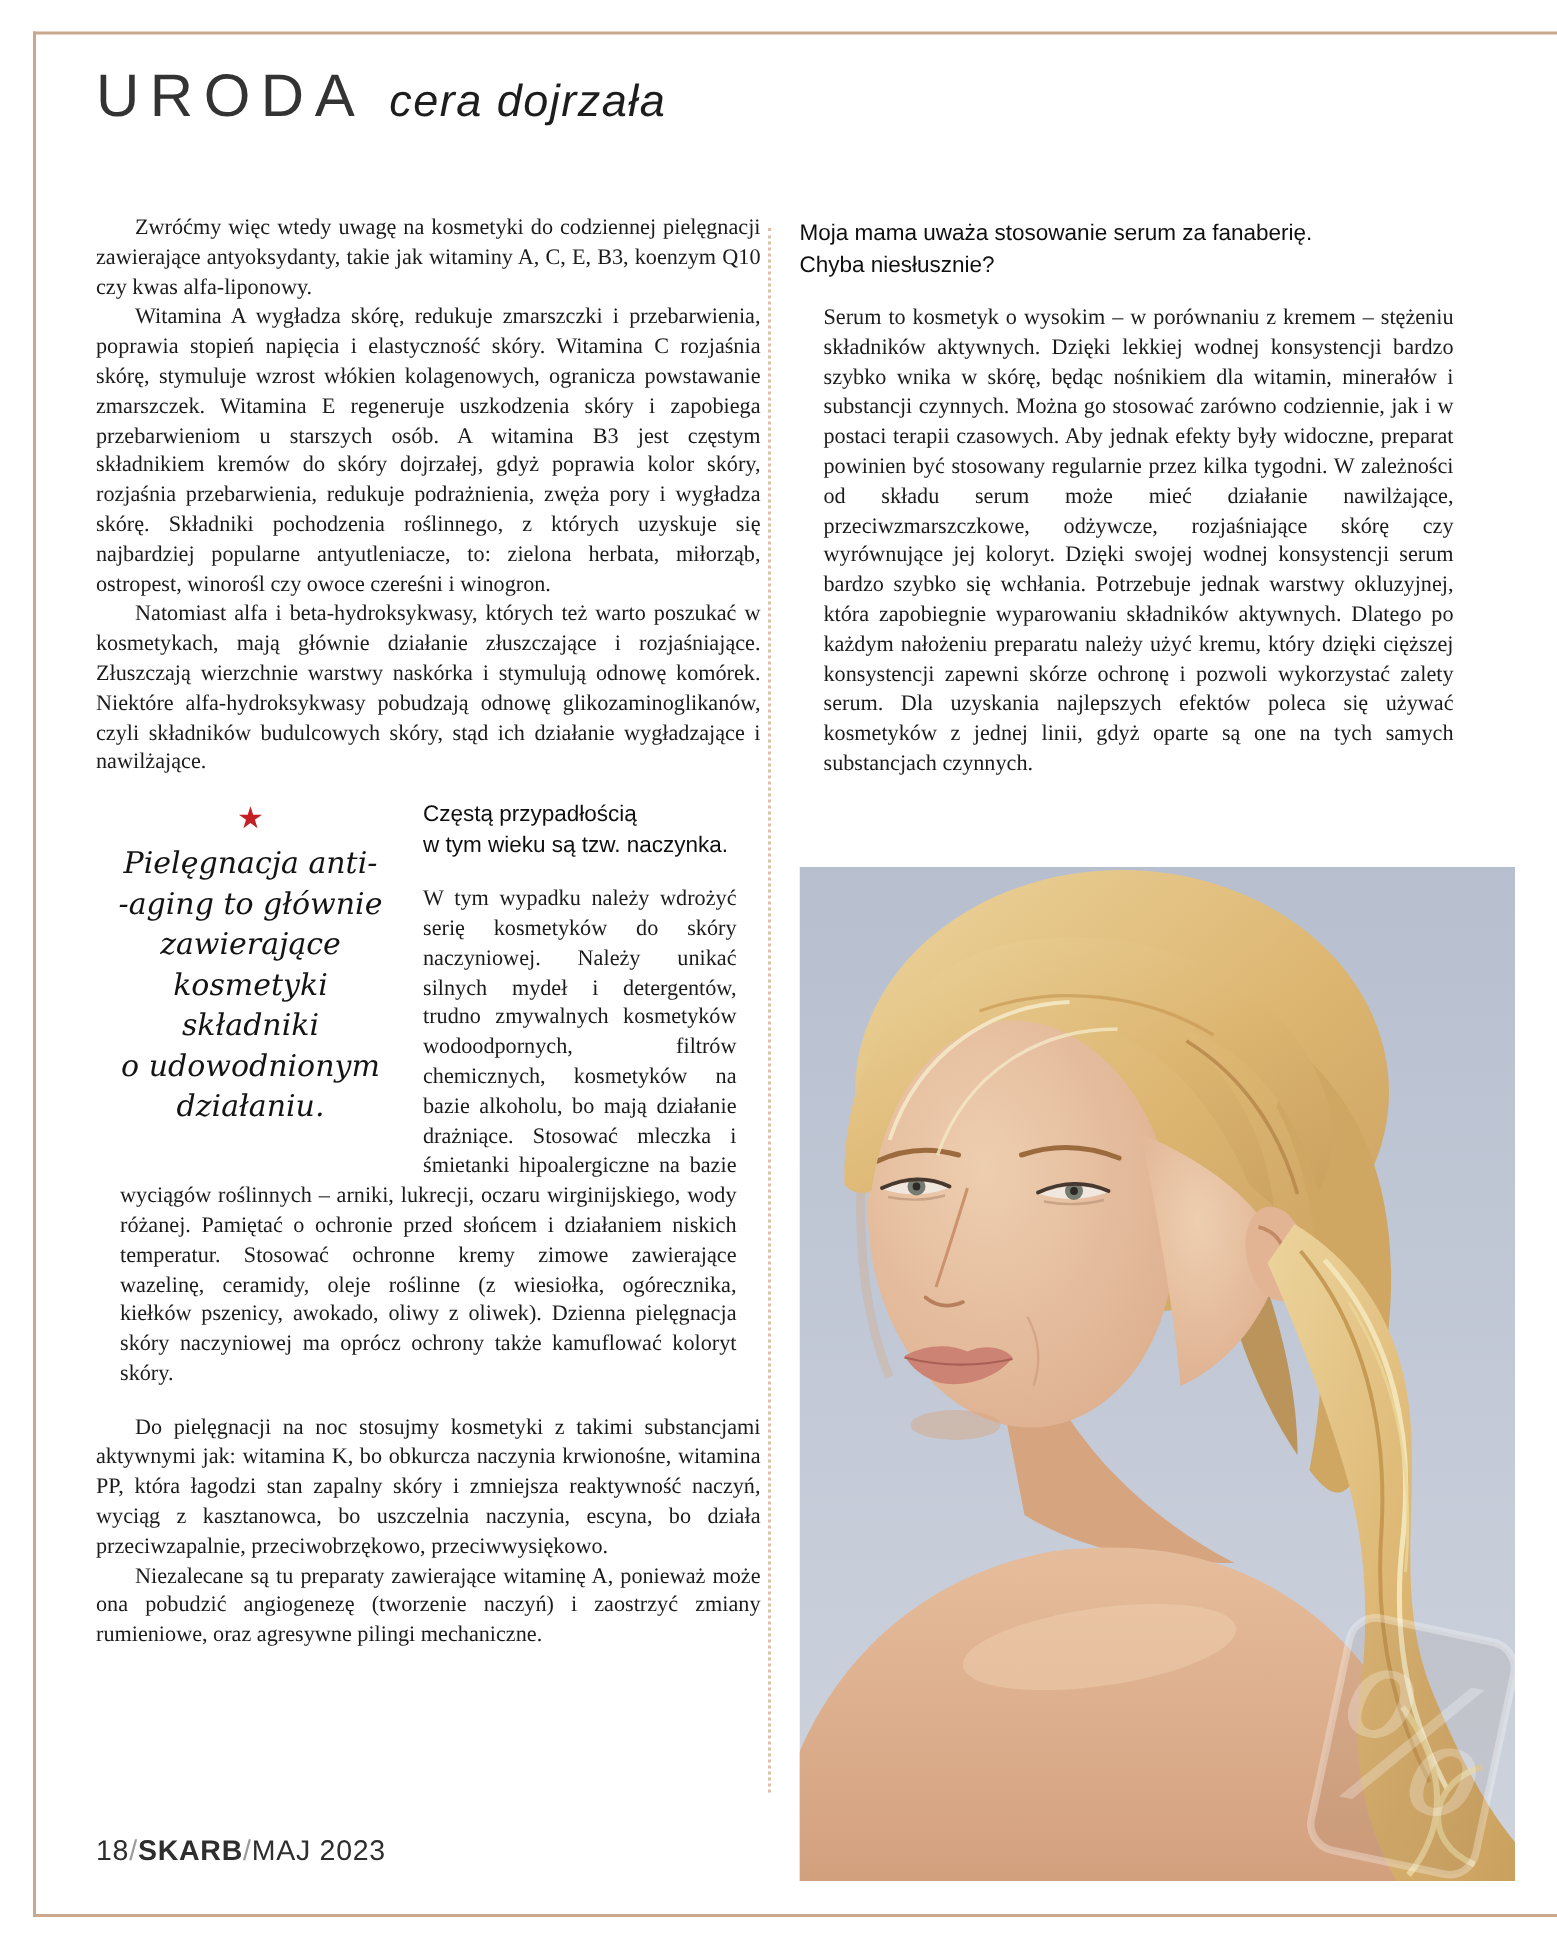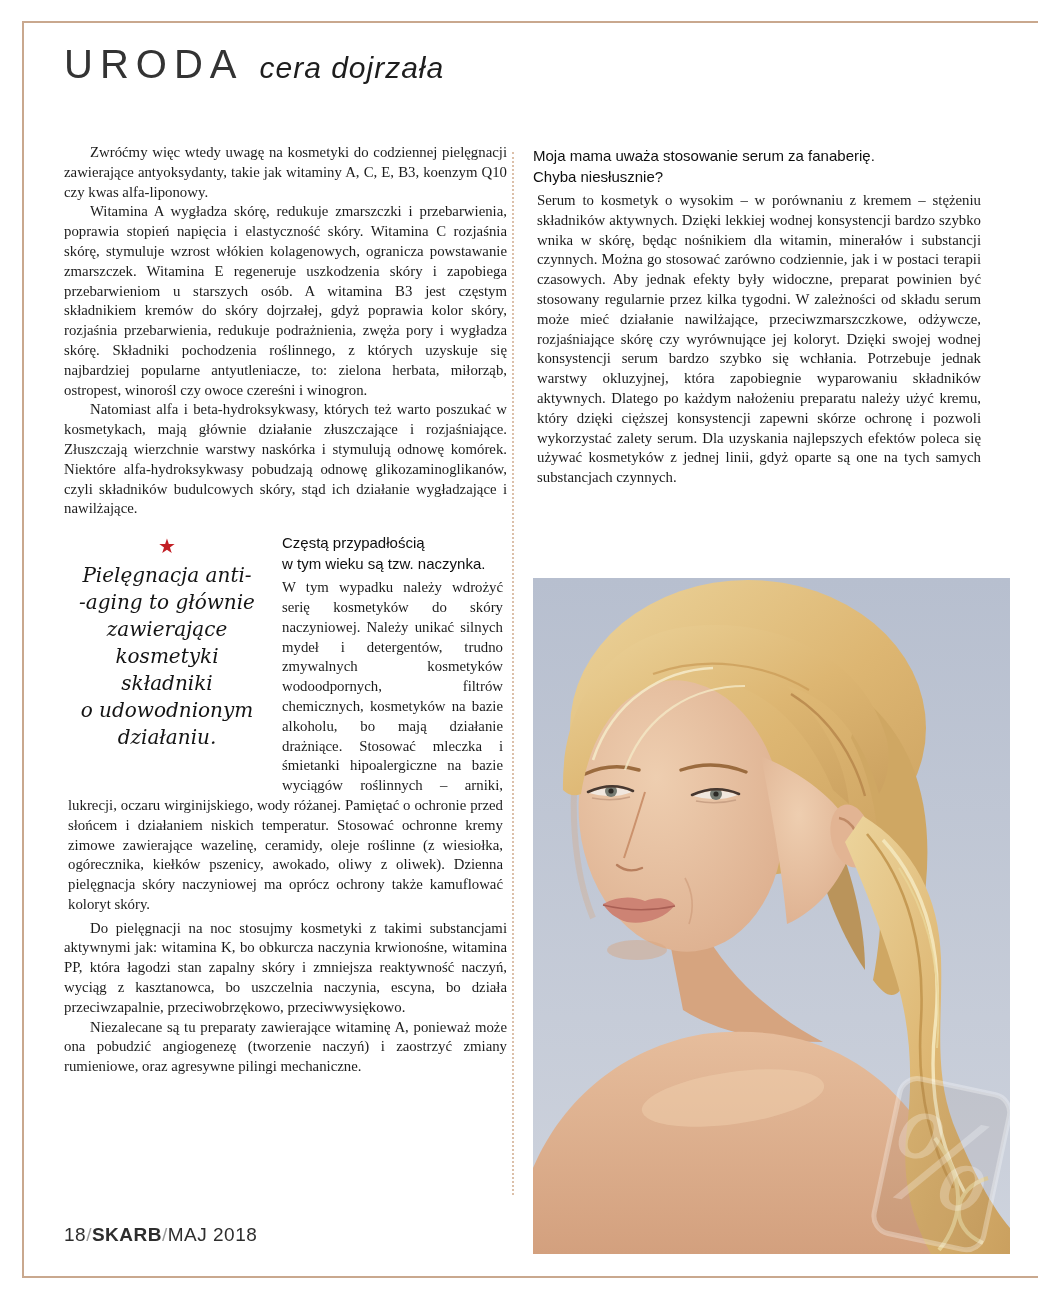--- a/index.html
+++ b/index.html
@@ -15,21 +15,21 @@
                  font-weight:400;letter-spacing:7px;color:#333333;}
   .section-sublabel{font-family:Liberation Sans, sans-serif;font-style:italic;
                     font-size:30px;color:#1d1d1d;margin-left:16px;letter-spacing:1px;}
 
   .left-col{position:absolute;left:64px;top:143px;width:443px;}
   .right-col{position:absolute;left:533px;top:146px;width:452px;}
   .divider{position:absolute;left:512px;top:152px;height:1043px;
            border-left:2px dotted #dcc0a9;}
 
   .body-text{font-size:14.8px;line-height:19.8px;color:#1b1b1b;
-             text-align:justify;margin:4px;}
+             text-align:justify;margin:16px;}
   p.indent{text-indent:26px;margin:0;}
 
   .lead{font-family:"Liberation Sans",sans-serif;font-weight:400;
         font-size:15px;line-height:20.5px;color:#0f0f0f;}
 
   .vessels{margin-top:14px;}
   .pullquote-box{float:left;width:206px;height:252px;margin-right:12px;
                  text-align:center;padding-top:2px;box-sizing:border-box;}
   .pq-star{display:block;font-size:20px;line-height:22px;color:#c32026;
            margin-bottom:5px;}
@@ -172,14 +172,14 @@
     <path d="M 366,290 C 398,340 410,400 404,470" stroke="#ead698" stroke-width="2" fill="none" opacity="0.8"></path>
 
     <g transform="translate(408,585) rotate(12)" opacity="0.85">
       <rect x="-55" y="-78" width="112" height="158" rx="18" fill="rgba(110,80,60,0.10)" stroke="rgba(255,255,255,0.35)" stroke-width="5"></rect>
       <text x="0" y="42" text-anchor="middle" font-family="DejaVu Serif, serif" font-style="italic" font-size="118" fill="rgba(255,255,255,0.30)">%</text>
     </g>
   </svg>
 </div>
 
 <div class="footer">
-  <span>18</span><span class="sep">/</span><span class="mag">SKARB</span><span class="sep">/</span><span>MAJ 2018</span>
+  <span>18</span><span class="sep">/</span><span class="mag">SKARB</span><span class="sep">/</span><span>MAJ 2023</span>
 </div>
 
 </body></html>

